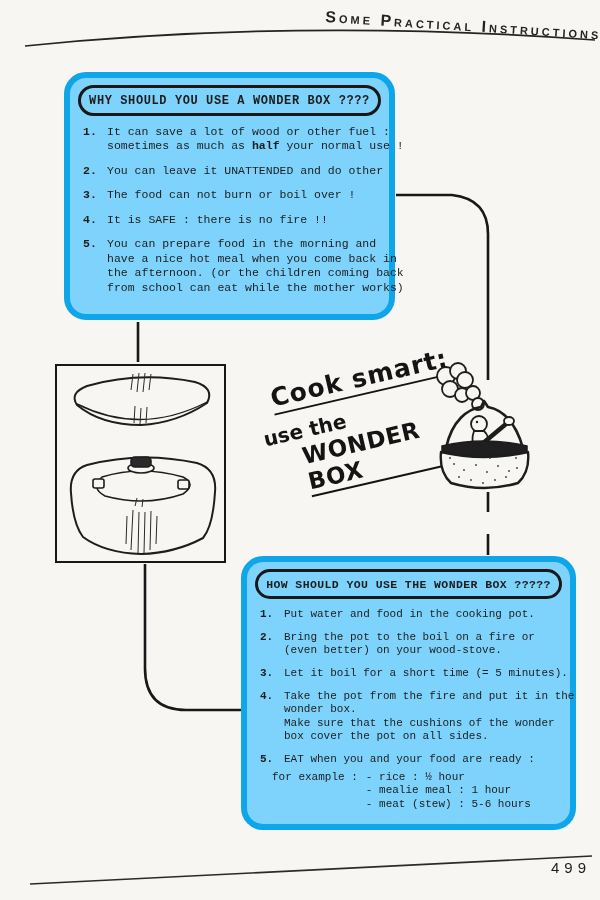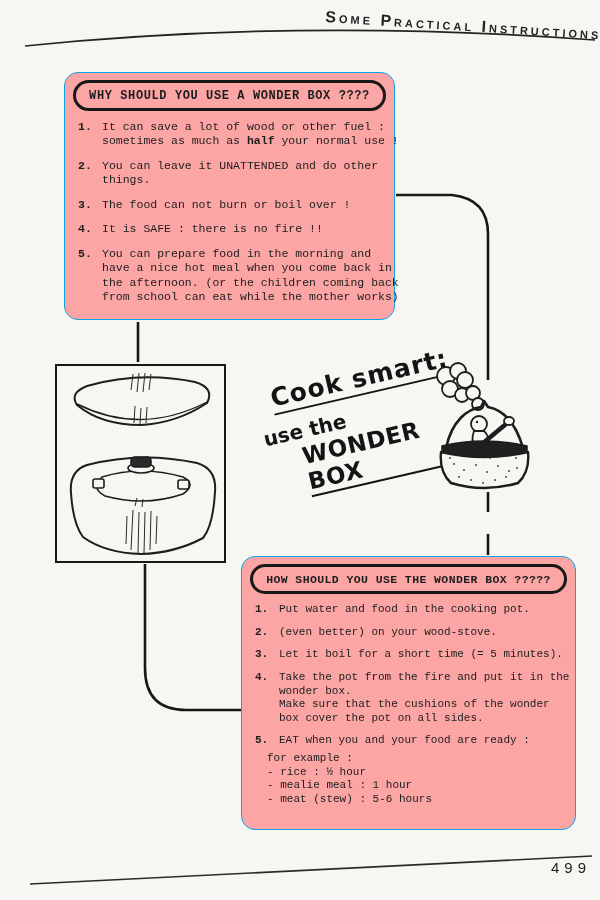--- a/index.html
+++ b/index.html
@@ -16,41 +16,41 @@
     position:absolute; left:326px; top:8px; z-index:2;
     transform:rotate(3.6deg); transform-origin:left top;
     font-family:"Liberation Sans", sans-serif; font-weight:bold;
     font-variant:small-caps; font-size:16px; letter-spacing:3px;
     color:#242424; white-space:nowrap;
   }
 
   
   .box {
     position:absolute; z-index:2; box-sizing:border-box;
-    border:1px solid #0ea5e9; border-radius:14px; background:#fca5a5;
+    border:6px solid #0ea5e9; border-radius:22px; background:#7dd3fc;
   }
   .box-why { left:64px; top:72px; width:331px; height:248px; }
   .box-how { left:241px; top:556px; width:335px; height:274px; }
   .pill {
     box-sizing:border-box; margin:7px 8px 0 8px; padding:6px 4px 5px 4px;
     border:3px solid #181818; border-radius:17px;
     font-weight:bold; text-align:center; white-space:nowrap;
   }
   .box-why .pill { font-size:12px; letter-spacing:0.6px; }
   .box-how .pill { font-size:11.5px; letter-spacing:0.4px; }
   .items { padding:9px 4px 0 13px; }
   .box-why .items { font-size:11.5px; line-height:1.26; }
   .box-how .items { font-size:11px;  line-height:1.24; }
   .item { display:flex; margin-bottom:10px; }
   .box-how .item { margin-bottom:9px; }
   .inum { flex:none; width:24px; font-weight:bold; }
   .ibody { flex:1; }
   .iline { white-space:nowrap; }
   .iline b { font-weight:bold; }
-  .example { display:flex; margin:3px 0 0 12px; white-space:nowrap;flex-direction:column; }
+  .example { display:flex; margin:3px 0 0 12px; white-space:nowrap; }
   .ex-label { margin-right:8px; }
   .ex-entry { white-space:nowrap; }
 
   
   .frame {
     position:absolute; left:55px; top:364px; width:171px; height:199px;
     z-index:2; box-sizing:border-box; border:2.5px solid #181818;
     background:#f7f6f2;
   }
 
@@ -97,21 +97,20 @@
         <span class="inum">1.</span>
         <span class="ibody">
           <span class="iline">It can save a lot of wood or other fuel :</span>
           <span class="iline"><span>sometimes as much as </span><b>half</b><span> your normal use !</span></span>
         </span>
       </div>
       <div class="item">
         <span class="inum">2.</span>
         <span class="ibody">
           <div class="iline">You can leave it UNATTENDED and do other</div>
-          <div class="iline">things.</div>
         </span>
       </div>
       <div class="item">
         <span class="inum">3.</span>
         <span class="ibody">
           <div class="iline">The food can not burn or boil over !</div>
         </span>
       </div>
       <div class="item">
         <span class="inum">4.</span>
@@ -203,20 +202,21 @@
     <div class="items">
       <div class="item">
         <span class="inum">1.</span>
         <span class="ibody">
           <div class="iline">Put water and food in the cooking pot.</div>
         </span>
       </div>
       <div class="item">
         <span class="inum">2.</span>
         <span class="ibody">
+          <div class="iline">Bring the pot to the boil on a fire or</div>
           <div class="iline">(even better) on your wood-stove.</div>
         </span>
       </div>
       <div class="item">
         <span class="inum">3.</span>
         <span class="ibody">
           <div class="iline">Let it boil for a short time (= 5 minutes).</div>
         </span>
       </div>
       <div class="item">

